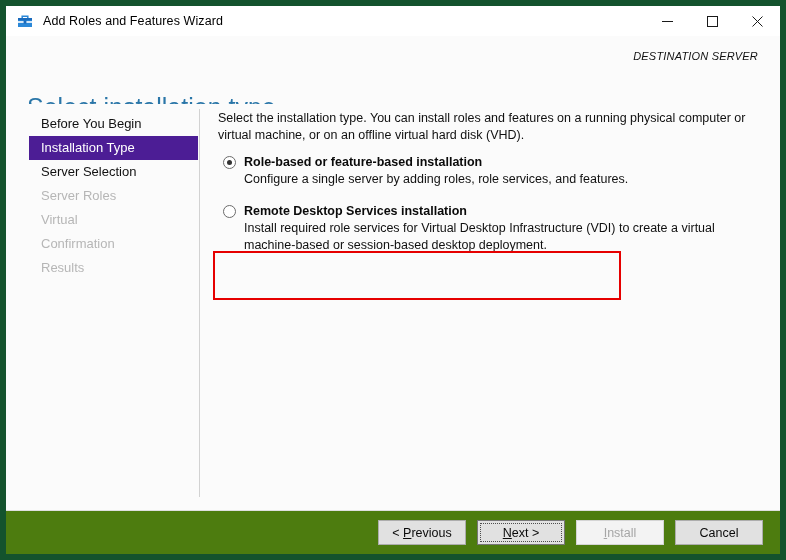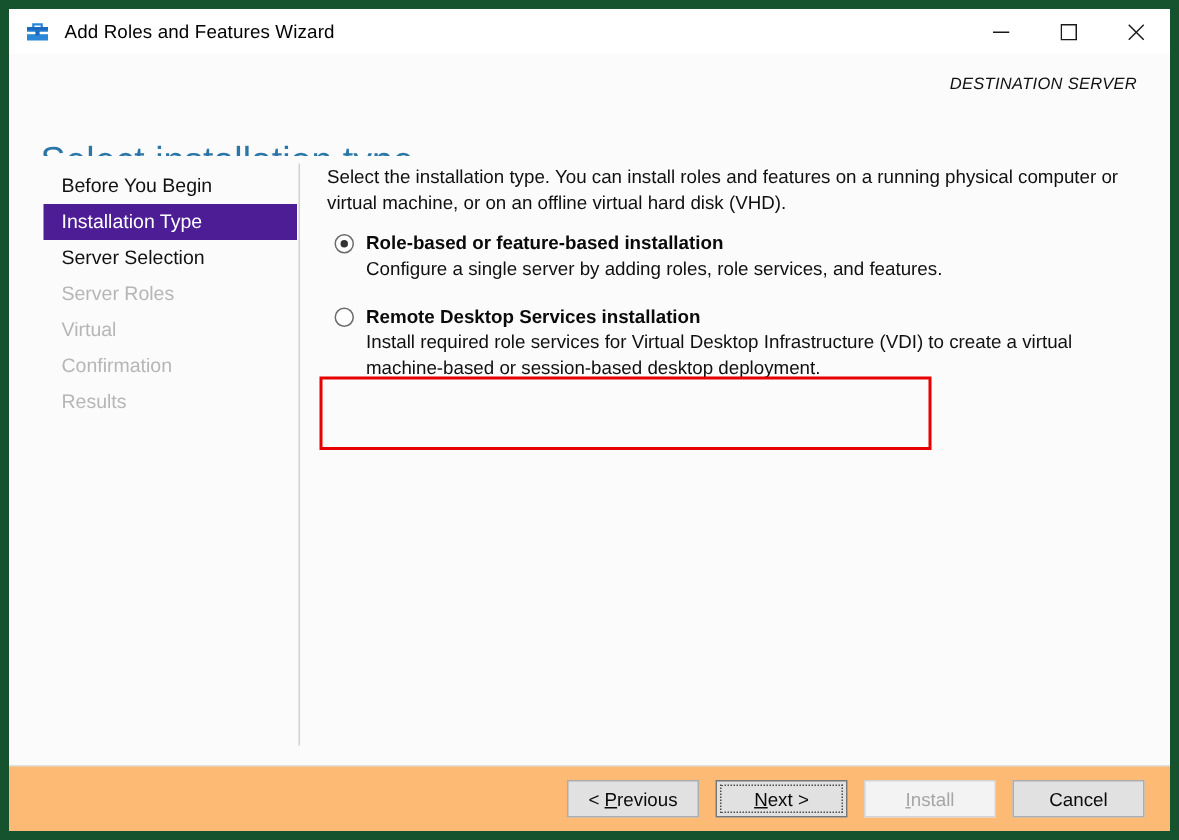--- a/index.html
+++ b/index.html
@@ -213,21 +213,21 @@
     border: 2px solid #e60000;
     box-sizing: border-box;
     pointer-events: none;
   }
   .option.first { margin-bottom: 14px; }
 
   
   .footer {
     height: 43px;
     flex: none;
-    background: #fdba74;
+    background: #4d7c0f;
     border-top: 1px solid #dfdfdf;
     display: flex;
     align-items: center;
     justify-content: flex-end;
     padding-right: 17px;
   }
   .btn {
     width: 88px;
     height: 25px;
     margin-left: 11px;

